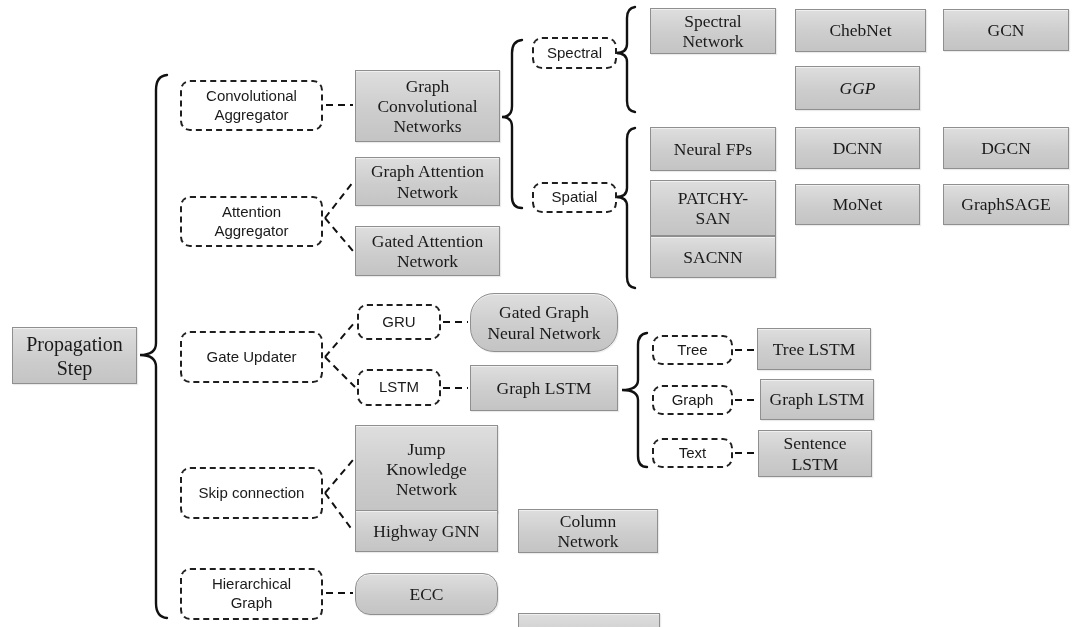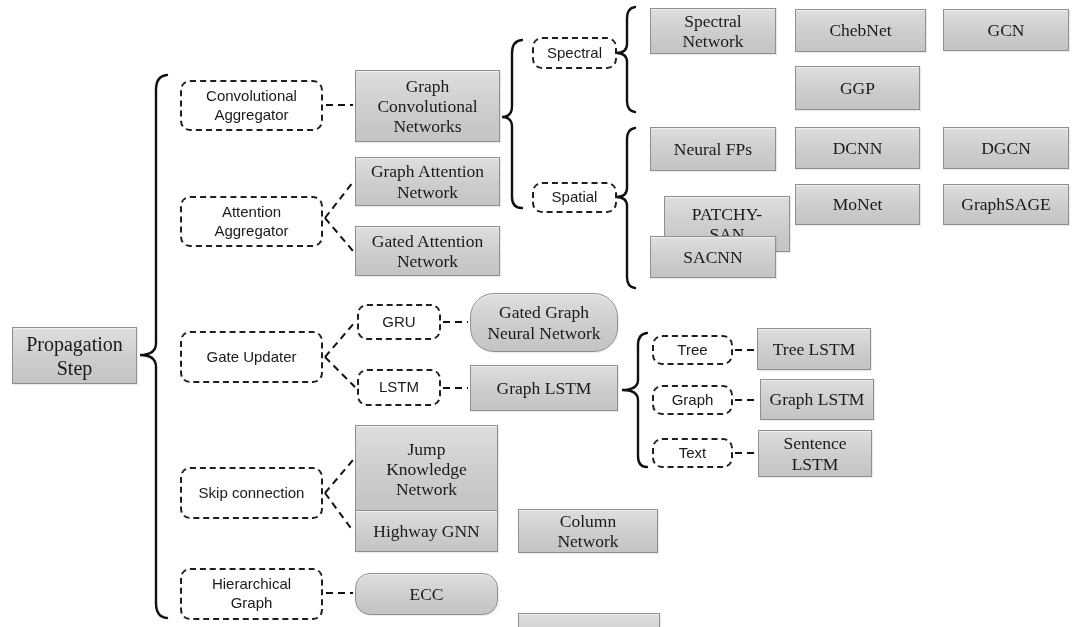--- a/index.html
+++ b/index.html
@@ -98,26 +98,26 @@
   <div class="box solid" style="left:355px;top:573px;width:143px;height:42px;border-radius:15px;">ECC</div>
   <div class="box solid" style="left:518px;top:573px;width:142px;height:42px;margin-top:40px;">DIFFPOOL</div>
 
   <div class="box dashed" style="left:532px;top:37px;width:85px;height:32px;">Spectral</div>
   <div class="box dashed" style="left:532px;top:182px;width:85px;height:31px;">Spatial</div>
 
   <div class="box solid" style="left:650px;top:8px;width:126px;height:46px;">Spectral
 Network</div>
   <div class="box solid" style="left:795px;top:9px;width:131px;height:43px;">ChebNet</div>
   <div class="box solid" style="left:943px;top:9px;width:126px;height:42px;">GCN</div>
-  <div class="box solid" style="left:795px;top:66px;width:125px;height:44px;">GGP</div>
+  <div class="box solid" style="left:795px;top:66px;width:125px;height:44px;font-style:italic;">GGP</div>
 
   <div class="box solid" style="left:650px;top:127px;width:126px;height:44px;">Neural FPs</div>
   <div class="box solid" style="left:795px;top:127px;width:125px;height:42px;">DCNN</div>
   <div class="box solid" style="left:943px;top:127px;width:126px;height:42px;">DGCN</div>
-  <div class="box solid" style="left:664px;top:180px;width:126px;height:56px;margin-top:16px;">PATCHY-
+  <div class="box solid" style="left:650px;top:180px;width:126px;height:56px;">PATCHY-
 SAN</div>
   <div class="box solid" style="left:795px;top:184px;width:125px;height:41px;">MoNet</div>
   <div class="box solid" style="left:943px;top:184px;width:126px;height:41px;">GraphSAGE</div>
   <div class="box solid" style="left:650px;top:236px;width:126px;height:42px;">SACNN</div>
 
   <div class="box dashed" style="left:652px;top:335px;width:81px;height:30px;">Tree</div>
   <div class="box solid" style="left:757px;top:328px;width:114px;height:42px;">Tree LSTM</div>
   <div class="box dashed" style="left:652px;top:385px;width:81px;height:30px;">Graph</div>
   <div class="box solid" style="left:760px;top:379px;width:114px;height:41px;">Graph LSTM</div>
   <div class="box dashed" style="left:652px;top:438px;width:81px;height:30px;">Text</div>

